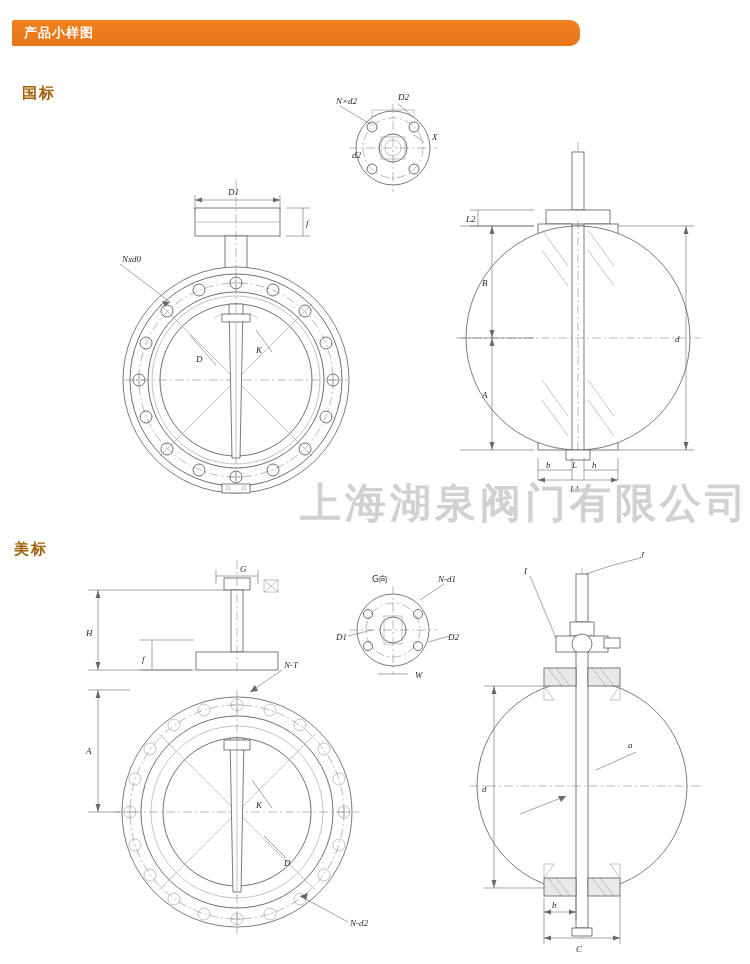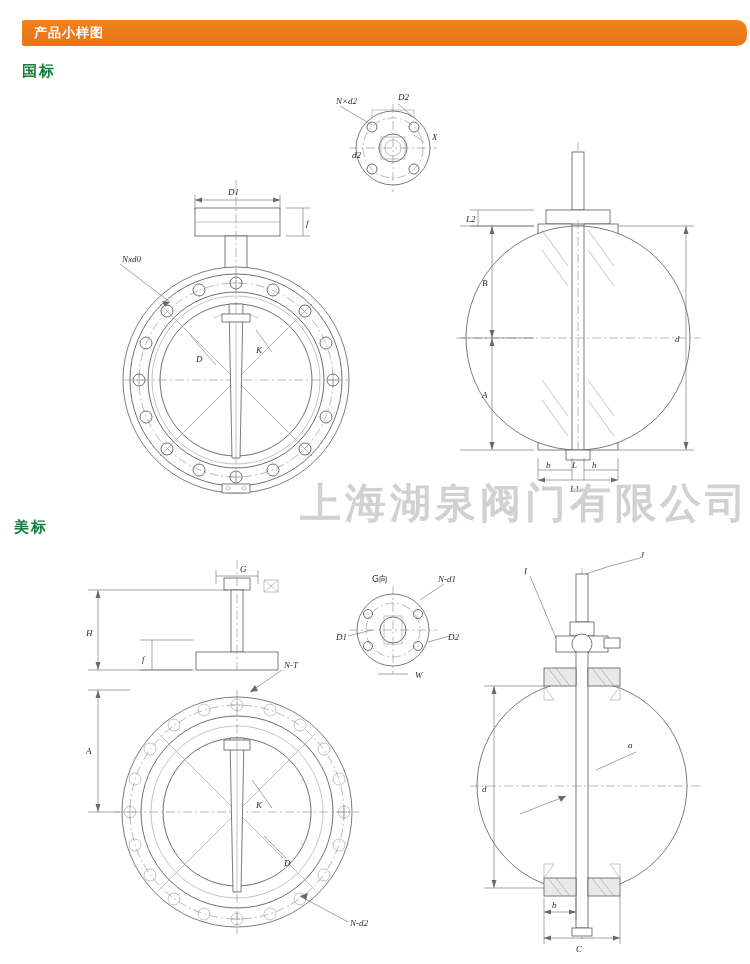--- a/index.html
+++ b/index.html
@@ -1,35 +1,34 @@
 <!DOCTYPE html>
 <html><head>
 <meta charset="utf-8">
 <style>
   html,body{margin:0;padding:0;background:#ffffff;}
   body{width:750px;height:964px;position:relative;font-family:"Liberation Sans",sans-serif;overflow:hidden;}
   .page{position:relative;width:750px;height:964px;background:#fff;}
 
   
   .header{
-    position:absolute;left:22px;top:20px;width:706px;height:26px;
+    position:absolute;left:12px;top:20px;width:568px;height:26px;
     background:linear-gradient(to bottom,#f0821e,#e8751b);
     border-radius:2px 10px 10px 2px;
-    padding-left:19px;
   }
   .header .bar-title{
     position:absolute;left:12px;top:4px;
     color:#ffffff;font-size:13px;font-weight:bold;letter-spacing:1px;
     font-family:"DejaVu Sans","Liberation Sans",sans-serif;
   }
 
   
   .sec-label{
-    position:absolute;color:#15803d;font-size:15px;font-weight:bold;
-    font-family:"DejaVu Sans","Liberation Sans",sans-serif;letter-spacing:2px;
+    position:absolute;color:#a16207;font-size:15px;font-weight:bold;
+    font-family:"DejaVu Sans","Liberation Sans",sans-serif;letter-spacing:2px;margin-top:22px;
   }
   #sec-gb{left:22px;top:62px;}
   #sec-mb{left:14px;top:518px;}
 
   
   .watermark{
     position:absolute;left:0;top:476px;width:750px;text-align:right;
     font-size:41px;font-weight:bold;color:#c9c9c9;letter-spacing:4px;
     font-family:"DejaVu Sans","Liberation Sans",sans-serif;
     opacity:.85;pointer-events:none;z-index:40;

